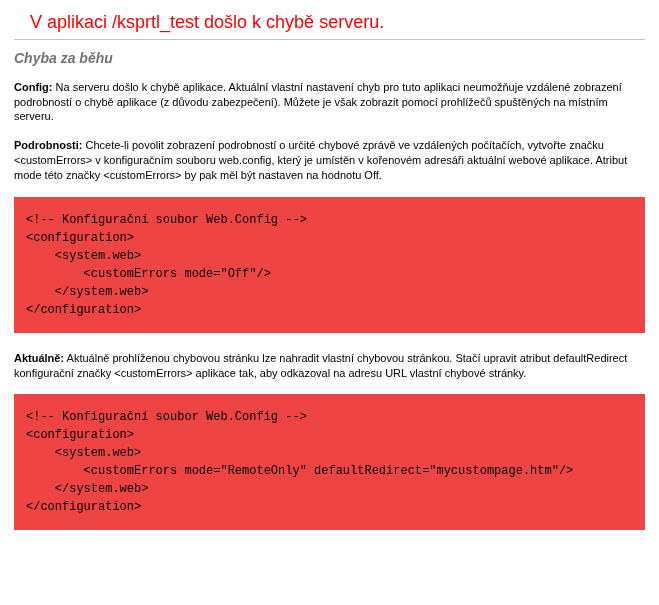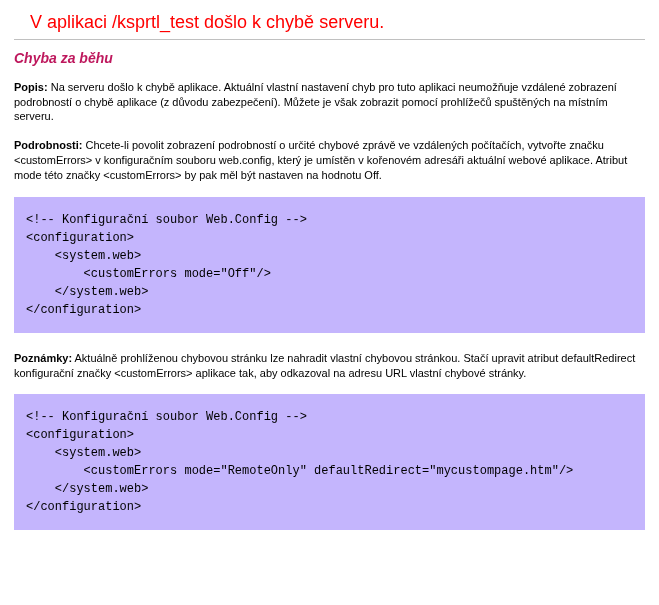--- a/index.html
+++ b/index.html
@@ -25,35 +25,35 @@
   .hr {
     border: none;
     border-top: 1px solid #c0c0c0;
     margin: 2px 0 10px 0;
   }
   .subtitle {
     font-family: Verdana, Arial, sans-serif;
     font-size: 14px;
     font-weight: bold;
     font-style: italic;
-    color: #be185d;
+    color: #737373;
     margin: 0 0 14px 0;
   }
   .section {
     font-family: Arial, Verdana, sans-serif;
     font-size: 11px;
     line-height: 1.35;
     margin: 0 0 14px 0;
     color: #000000;
   }
   .section .label {
     font-weight: bold;
   }
   .codeblock {
-    background: #c4b5fd;
+    background: #ef4444;
     width: 100%;
     box-sizing: border-box;
     padding: 14px 12px 14px 12px;
     margin: 0 0 18px 0;
   }
   .codeblock .codeline {
     font-family: Consolas, "Courier New", monospace;
     font-size: 12px;
     color: #000000;
     white-space: pre;
@@ -61,40 +61,40 @@
   }
 </style>
 </head>
 <body>
 
 <h1 class="title">V aplikaci /ksprtl_test došlo k chybě serveru.</h1>
 <hr class="hr">
 <h2 class="subtitle">Chyba za běhu</h2>
 
 <p class="section">
-  <span class="label">Popis:</span><span> Na serveru došlo k chybě aplikace. Aktuální vlastní nastavení chyb pro tuto aplikaci neumožňuje vzdálené zobrazení podrobností o chybě aplikace (z důvodu zabezpečení). Můžete je však zobrazit pomocí prohlížečů spuštěných na místním serveru.</span>
+  <span class="label">Config:</span><span> Na serveru došlo k chybě aplikace. Aktuální vlastní nastavení chyb pro tuto aplikaci neumožňuje vzdálené zobrazení podrobností o chybě aplikace (z důvodu zabezpečení). Můžete je však zobrazit pomocí prohlížečů spuštěných na místním serveru.</span>
 </p>
 
 <p class="section">
   <span class="label">Podrobnosti:</span><span> Chcete-li povolit zobrazení podrobností o určité chybové zprávě ve vzdálených počítačích, vytvořte značku &lt;customErrors&gt; v konfiguračním souboru web.config, který je umístěn v kořenovém adresáři aktuální webové aplikace. Atribut mode této značky &lt;customErrors&gt; by pak měl být nastaven na hodnotu Off.</span>
 </p>
 
 <div class="codeblock">
   <div class="codeline"></div>
   <div class="codeline">&lt;!-- Konfigurační soubor Web.Config --&gt;</div>
   <div class="codeline"></div>
   <div class="codeline">&lt;configuration&gt;</div>
   <div class="codeline">    &lt;system.web&gt;</div>
   <div class="codeline">        &lt;customErrors mode="Off"/&gt;</div>
   <div class="codeline">    &lt;/system.web&gt;</div>
   <div class="codeline">&lt;/configuration&gt;</div>
 </div>
 
 <p class="section">
-  <span class="label">Poznámky:</span><span> Aktuálně prohlíženou chybovou stránku lze nahradit vlastní chybovou stránkou. Stačí upravit atribut defaultRedirect konfigurační značky &lt;customErrors&gt; aplikace tak, aby odkazoval na adresu URL vlastní chybové stránky.</span>
+  <span class="label">Aktuálně:</span><span> Aktuálně prohlíženou chybovou stránku lze nahradit vlastní chybovou stránkou. Stačí upravit atribut defaultRedirect konfigurační značky &lt;customErrors&gt; aplikace tak, aby odkazoval na adresu URL vlastní chybové stránky.</span>
 </p>
 
 <div class="codeblock">
   <div class="codeline"></div>
   <div class="codeline">&lt;!-- Konfigurační soubor Web.Config --&gt;</div>
   <div class="codeline"></div>
   <div class="codeline">&lt;configuration&gt;</div>
   <div class="codeline">    &lt;system.web&gt;</div>
   <div class="codeline">        &lt;customErrors mode="RemoteOnly" defaultRedirect="mycustompage.htm"/&gt;</div>
   <div class="codeline">    &lt;/system.web&gt;</div>

